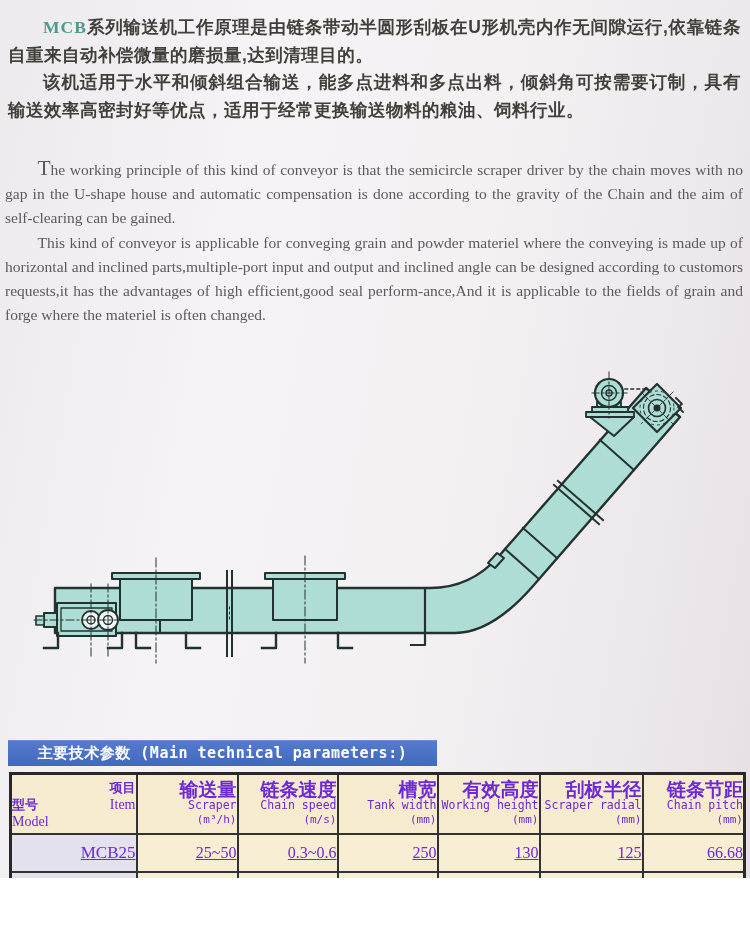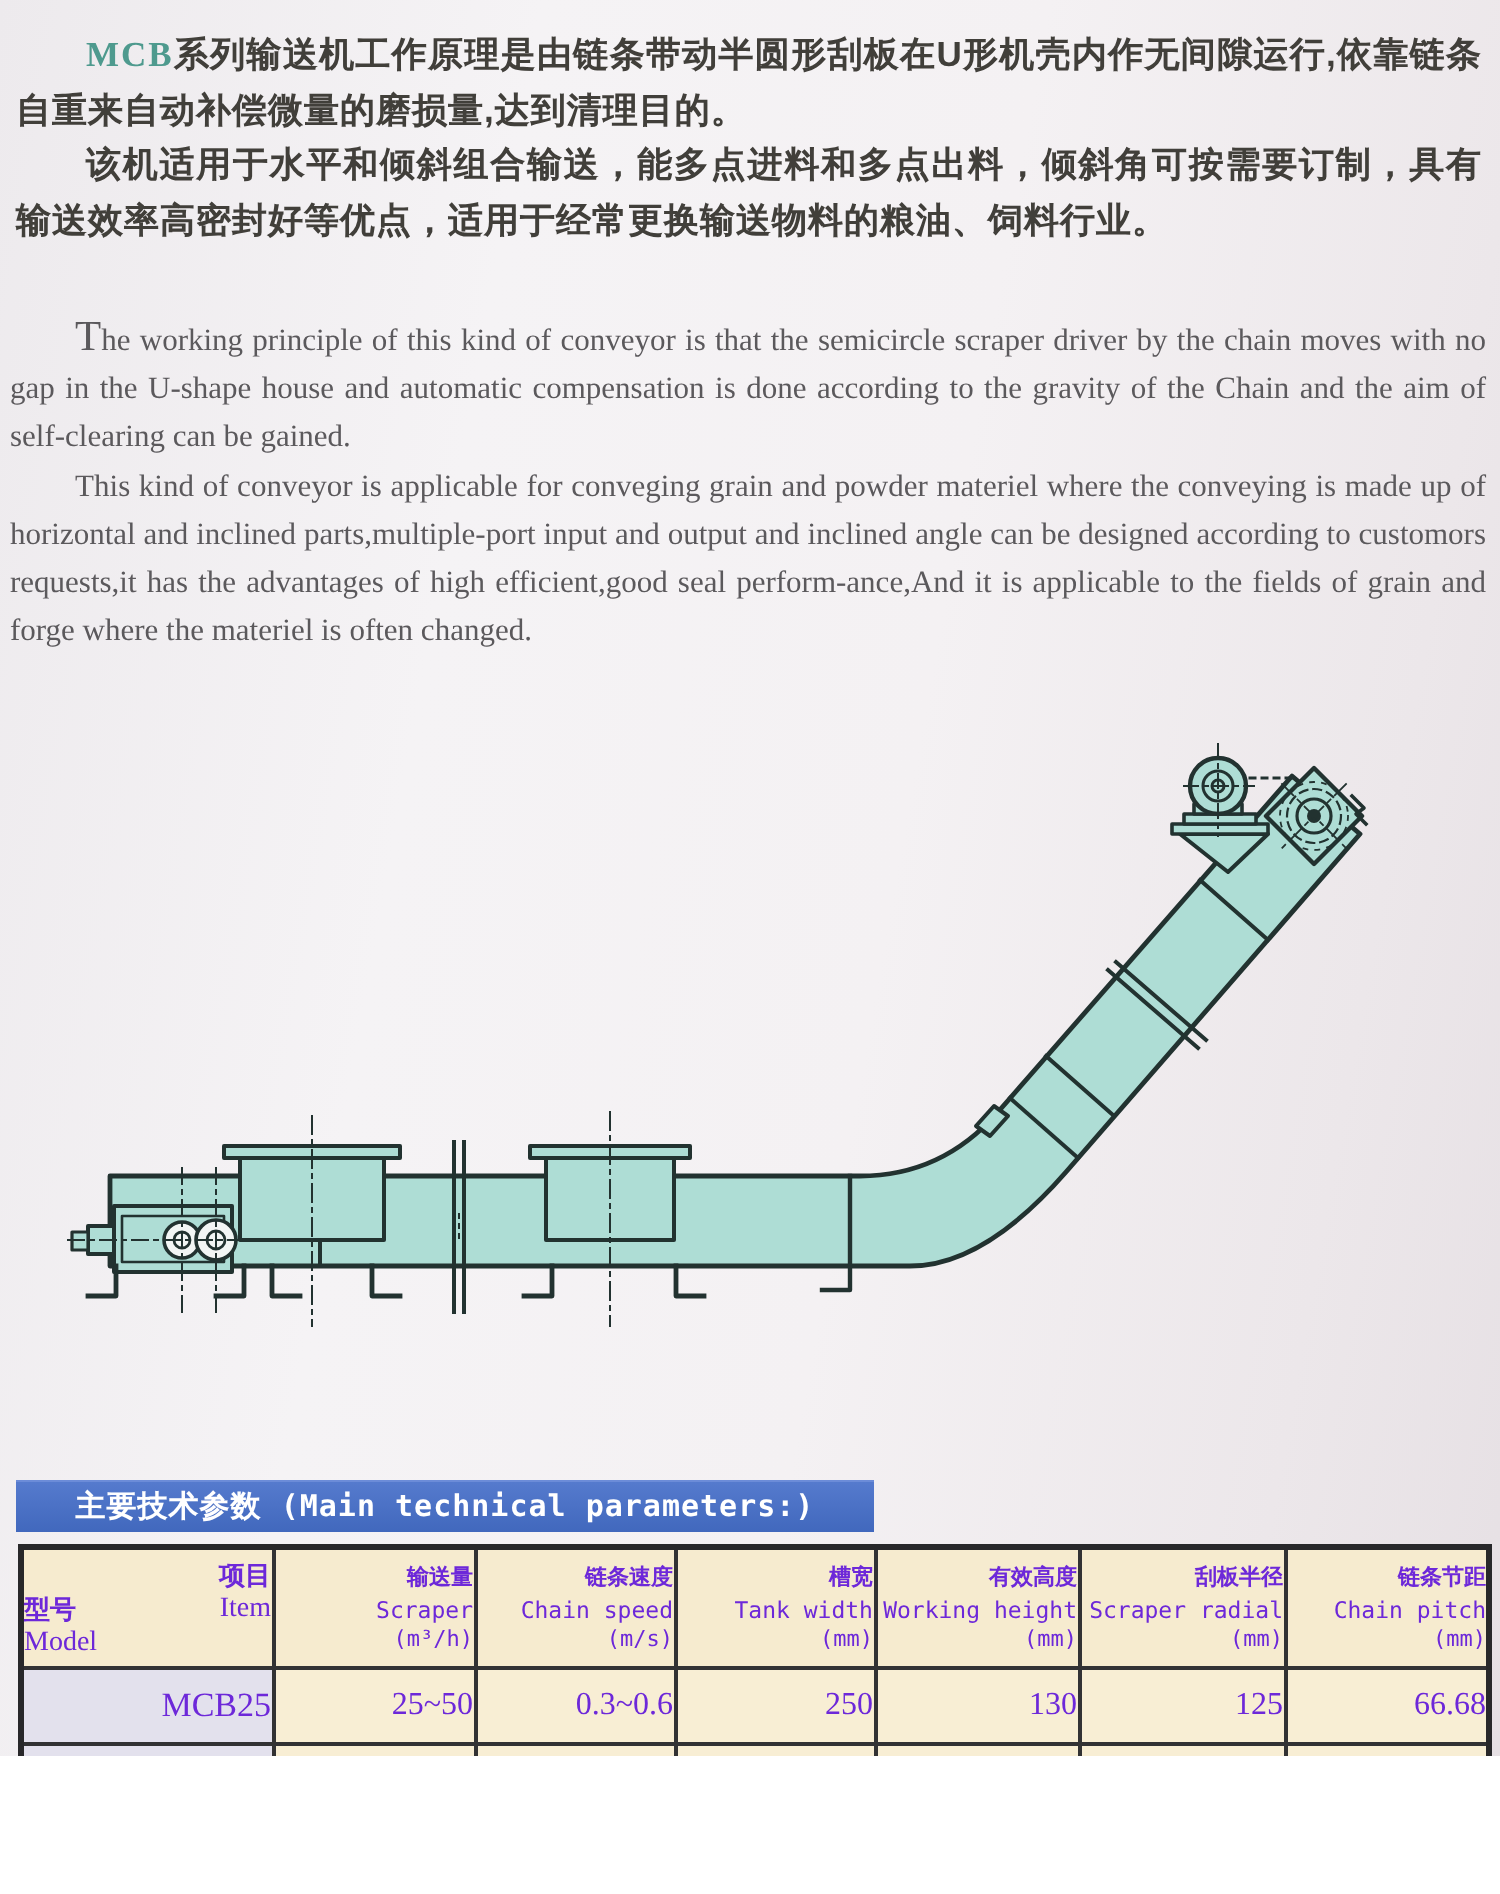--- a/index.html
+++ b/index.html
@@ -28,29 +28,29 @@
     display:flex;align-items:center;justify-content:center;}
   .section-bar span{color:#ffffff;font-size:15px;font-weight:700;letter-spacing:.5px;
     font-family:"DejaVu Sans Mono","Liberation Sans",monospace;white-space:nowrap;}
   
   table.params{position:absolute;left:9px;top:772px;width:734px;border-collapse:collapse;
     table-layout:fixed;border:3px solid #28282a;}
   table.params th,table.params td{border:2px solid #323234;padding:0;
     text-align:right;vertical-align:middle;color:#6d28d9;}
   table.params thead th{height:58px;background:#f6ebcf;}
   table.params tbody tr{height:38px;}
-  table.params tbody td{background:#f8eed4;font-family:"Liberation Serif",serif;font-size:16px;}
+  table.params tbody td{background:#f8eed4;font-family:"Liberation Serif",serif;font-size:16px;text-decoration:underline;}
   table.params tbody td.model{background:#e3e1ed;font-size:17px;}
   th.corner{background-color:#efeef5;position:relative;padding:2px 6px;
     background-image:linear-gradient(to bottom right,transparent 49.2%,#2e2e30 49.2%,#2e2e30 50.8%,transparent 50.8%);}
   th.corner .cr{display:flex;justify-content:space-between;line-height:17px;font-size:13px;}
   th.corner .cr.r1{justify-content:flex-end;}
   th.corner .cn-lbl{font-weight:700;}
   th.corner .lat{font-family:"Liberation Serif",serif;font-size:14px;font-weight:400;}
-  .h-cn{font-size:11px;font-weight:700;line-height:17px;}
+  .h-cn{font-size:19px;font-weight:700;line-height:17px;}
   .h-en{font-size:11.5px;font-weight:400;line-height:15px;font-family:"DejaVu Sans Mono",monospace;
         white-space:nowrap;}
   .h-unit{font-size:11px;font-weight:400;line-height:14px;font-family:"DejaVu Sans Mono",monospace;padding-left:23px;}
 </style>
 </head>
 <body>
 
 <div class="page">
 
   <section class="cn-block">

